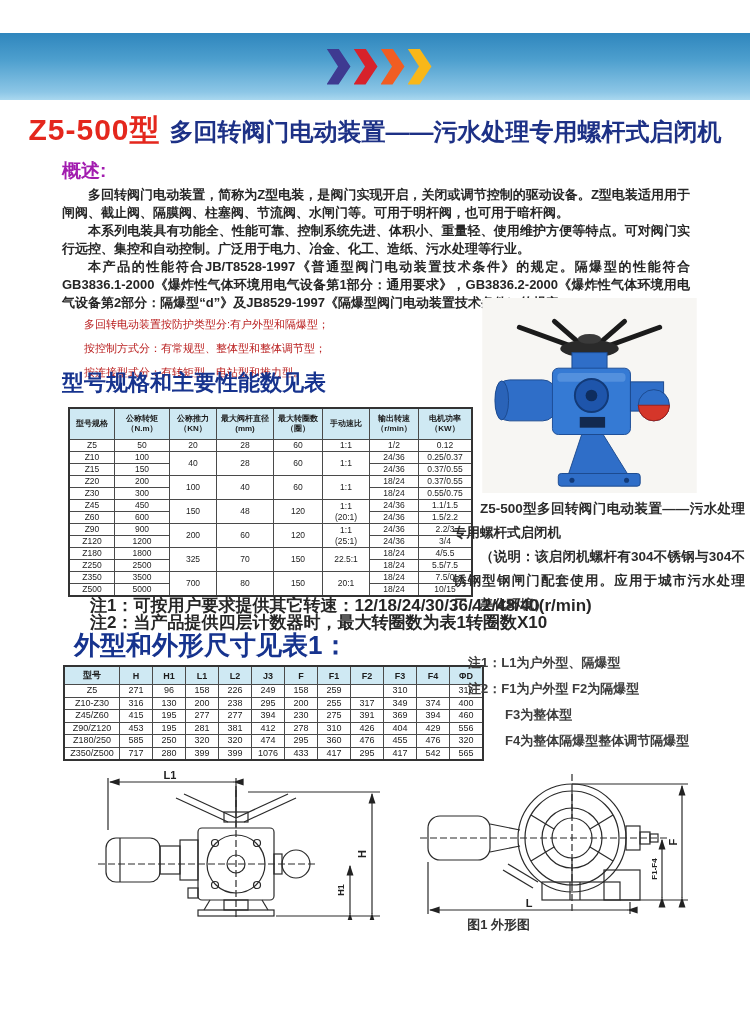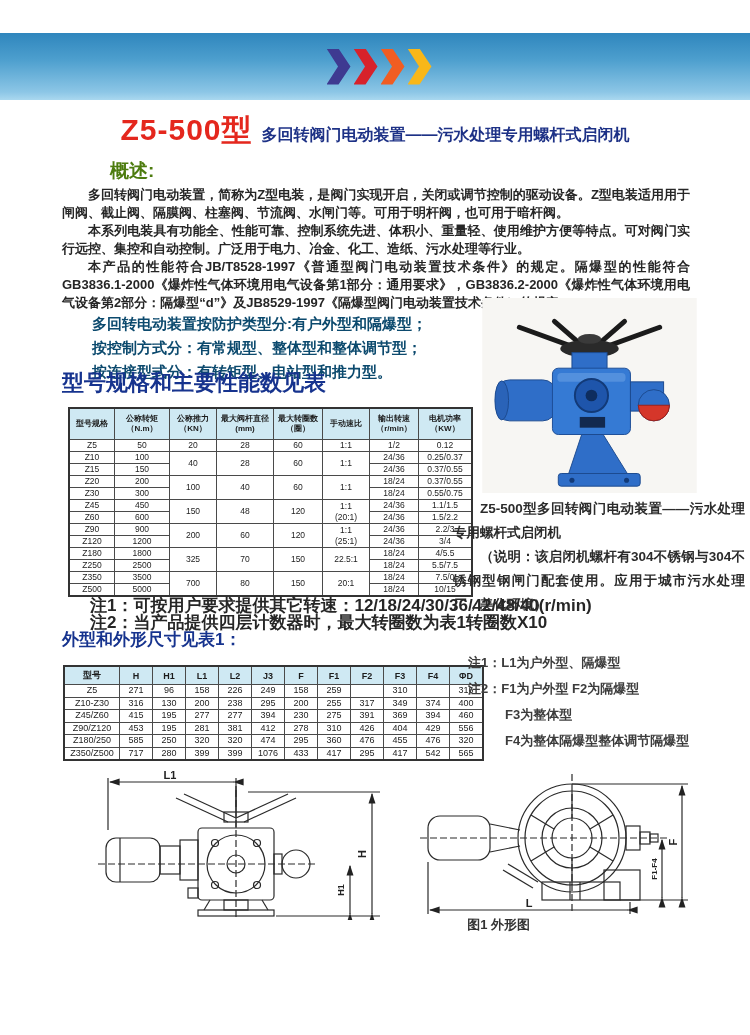--- a/index.html
+++ b/index.html
@@ -18,33 +18,33 @@
     text-shadow:-2px -2px 0 #fff,2px -2px 0 #fff,-2px 2px 0 #fff,2px 2px 0 #fff,
                 0 -2px 0 #fff,0 2px 0 #fff,-2px 0 0 #fff,2px 0 0 #fff;
     white-space:nowrap;
   }
   .arrow-group{display:flex;gap:3px;margin-left:8px;}
   .chev{width:24px;height:36px;display:inline-block;
     clip-path:polygon(0% 0%,50% 0%,100% 50%,50% 100%,0% 100%,48% 50%);}
   
   .page-title{position:absolute;left:0;top:110px;width:750px;text-align:center;white-space:nowrap;}
   .model-red{color:#e4271d;font-size:30px;font-weight:bold;letter-spacing:1px;}
-  .model-sub{color:#1d3186;font-size:16px;font-weight:bold;margin-left:9px;}
-  
-  .sec-heading{position:absolute;color:#4d7c0f;font-weight:bold;margin-left:48px;}
+  .model-sub{color:#1d3186;font-size:24px;font-weight:bold;margin-left:9px;}
+  
+  .sec-heading{position:absolute;color:#a21caf;font-weight:bold;}
   .overview-heading{left:62px;top:158px;font-size:19px;}
   .overview-body{position:absolute;left:62px;top:186px;width:628px;}
   .overview-body p{margin:0;text-indent:2em;font-size:13px;line-height:18px;
     color:#262626;font-weight:bold;text-align:justify;}
   .classify{position:absolute;left:62px;top:312px;width:450px;}
-  .classify div{font-size:15px;line-height:24px;color:#0c4a6e;font-weight:bold;text-indent:2em;}
+  .classify div{font-size:11px;line-height:24px;color:#b91c1c;font-weight:normal;text-indent:2em;}
   
   .table-heading{position:absolute;color:#16338e;font-weight:bold;}
   .spec-heading{left:62px;top:368px;font-size:22px;}
-  .dim-heading{left:62px;top:628px;font-size:17px;}
+  .dim-heading{left:74px;top:628px;font-size:26px;}
   
   table{border-collapse:collapse;table-layout:fixed;background:#fff;}
   th,td{border:1px solid #4a4a4a;text-align:center;vertical-align:middle;
     white-space:pre-line;color:#1c1c1c;padding:0 1px;}
   th{background:#cfe9f3;font-weight:bold;}
   .spec-table{position:absolute;left:68px;top:407px;width:372px;border:2px solid #333;}
   .spec-table th{font-size:8px;height:30px;line-height:10px;}
   .spec-table td{font-size:8.5px;height:11px;line-height:10.5px;}
   .dim-table{position:absolute;left:63px;top:665px;width:384px;border:2px solid #333;}
   .dim-table th{font-size:9px;height:17px;}

